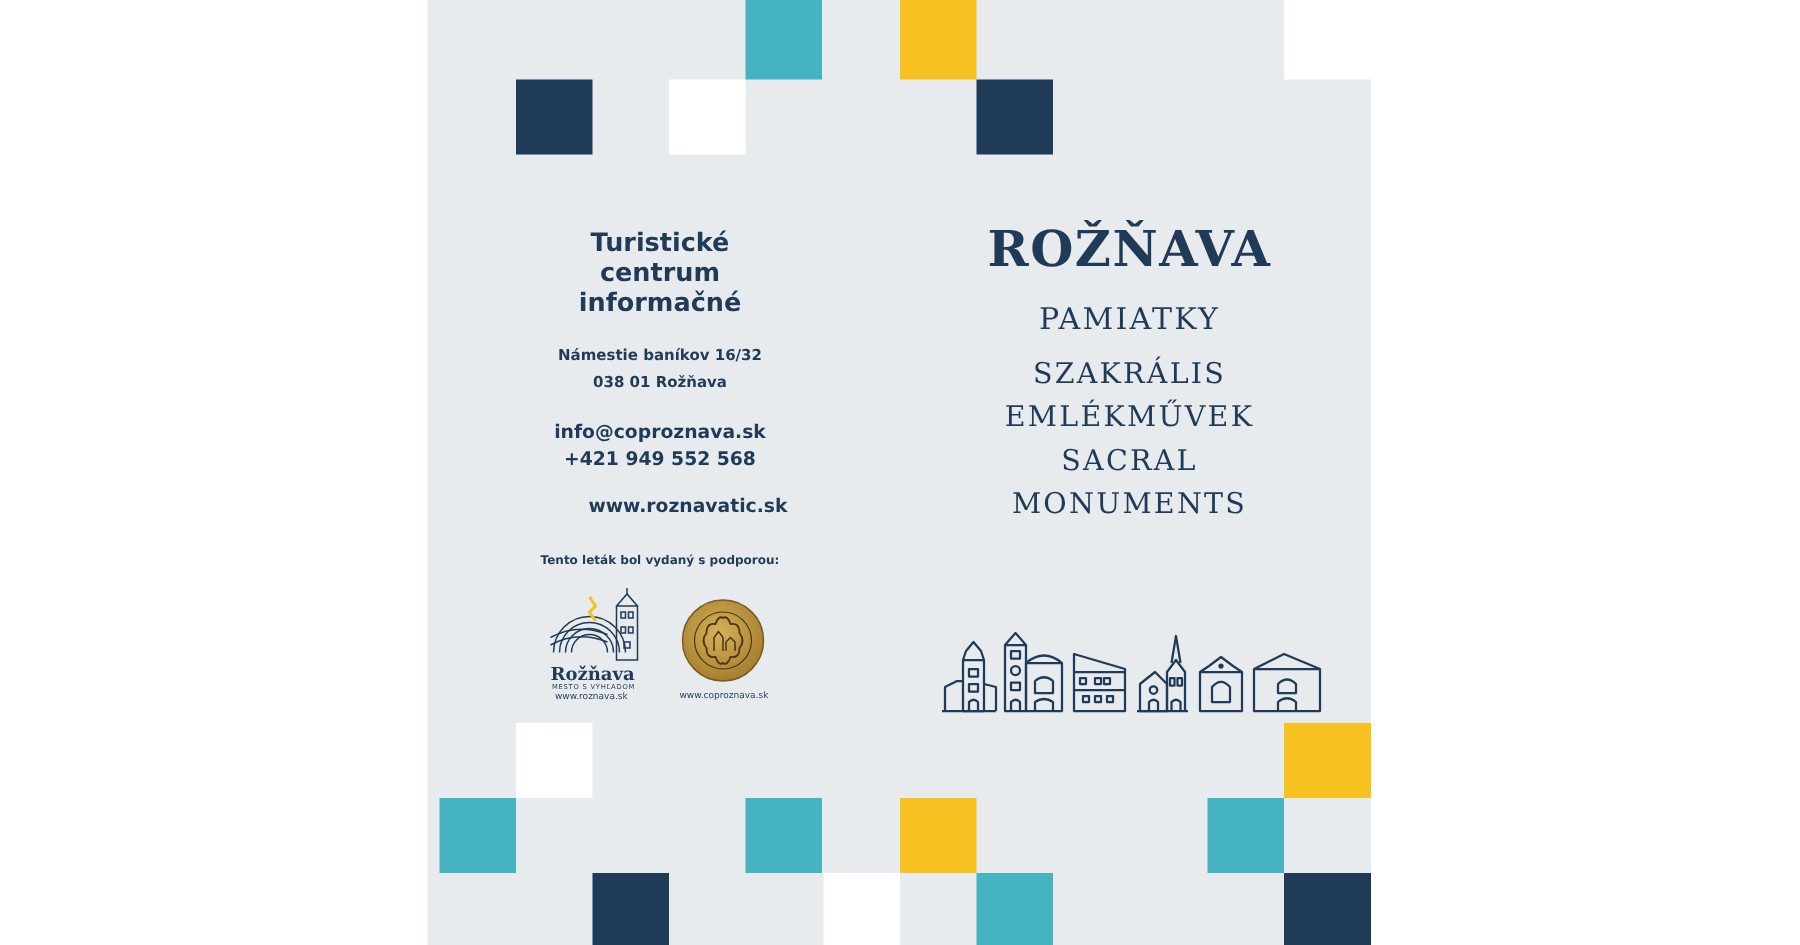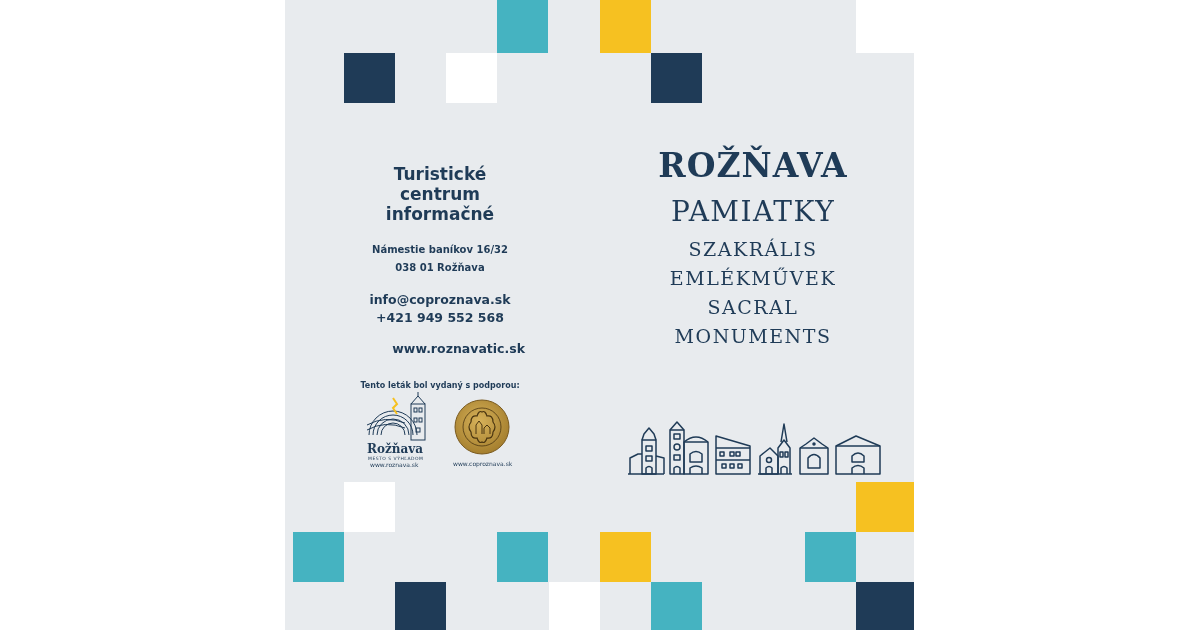--- a/index.html
+++ b/index.html
@@ -5,37 +5,37 @@
   html, body { margin:0; padding:0; }
   body { width:1200px; height:630px; background:#ffffff; position:relative; overflow:hidden; font-family:"DejaVu Sans", sans-serif; }
   .leaflet { position:absolute; left:285px; top:0; width:629px; height:630px; background:#e8ebee; overflow:hidden; }
   .sq { position:absolute; width:51px; height:50px; }
   .navy { background:#1f3b57; }
   .teal { background:#45b3c1; }
   .yellow { background:#f6c121; }
   .white { background:#ffffff; }
 
   .info { position:absolute; left:70px; top:148px; width:170px; text-align:center; color:#1f3b57; }
-  .info .title { font-weight:bold; font-size:17px; line-height:20px; margin:16px; }
+  .info .title { font-weight:bold; font-size:17px; line-height:20px; margin:4px; }
   .info .addr { font-weight:bold; font-size:10px; line-height:18px; margin-top:17px; }
   .info .contact { font-weight:bold; font-size:12.5px; line-height:18px; margin-top:14px; }
   .info .web { font-weight:bold; font-size:12.5px; margin-top:14px;text-align:right; }
   .info .support { font-weight:bold; font-size:8px; margin-top:25px; }
   .logos { position:absolute; left:80px; top:390px; width:160px; height:85px; }
   .logo-city { position:absolute; left:0; top:0; width:70px; height:80px; }
   .logo-city .cname { position:absolute; left:2px; top:52px; font-family:"DejaVu Serif", serif; font-weight:bold; font-size:12px; color:#1f3b57; }
   .logo-city .csub { position:absolute; left:3px; top:66px; font-size:4.5px; letter-spacing:0.5px; color:#1f3b57; }
   .logo-city .curl { position:absolute; left:5px; top:71px; font-size:6px; color:#1f3b57; }
   .logo-cop { position:absolute; left:88px; top:8px; width:70px; height:75px; }
   .logo-cop .curl { position:absolute; left:0; top:62px; font-size:6px; color:#1f3b57; white-space:nowrap; }
 
   .cover { position:absolute; left:340px; top:143px; width:256px; text-align:center; color:#1f3b57; font-family:"DejaVu Serif", serif; }
   .cover .l1 { font-weight:bold; font-size:33px; letter-spacing:1px; line-height:46px; }
   .cover .l2 { font-size:28px; letter-spacing:1.5px; line-height:44px; }
-  .cover .l3 { font-size:28px; letter-spacing:1.5px; line-height:46px; }
+  .cover .l3 { font-size:20px; letter-spacing:1.5px; line-height:46px; }
   .cover .l4 { font-size:19px; letter-spacing:1.5px; line-height:29px; }
   .skyline { position:absolute; left:343px; top:418px; width:256px; height:60px; }
 </style>
 </head>
 <body>
 
 <div class="leaflet">
 
   <div class="sq teal" style="left:212px;top:0;height:53px"></div>
   <div class="sq yellow" style="left:315px;top:0;height:53px"></div>

